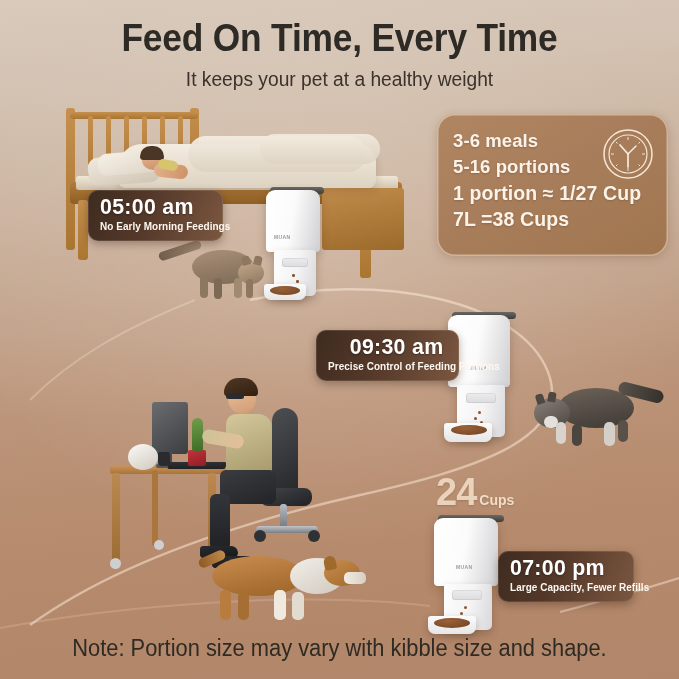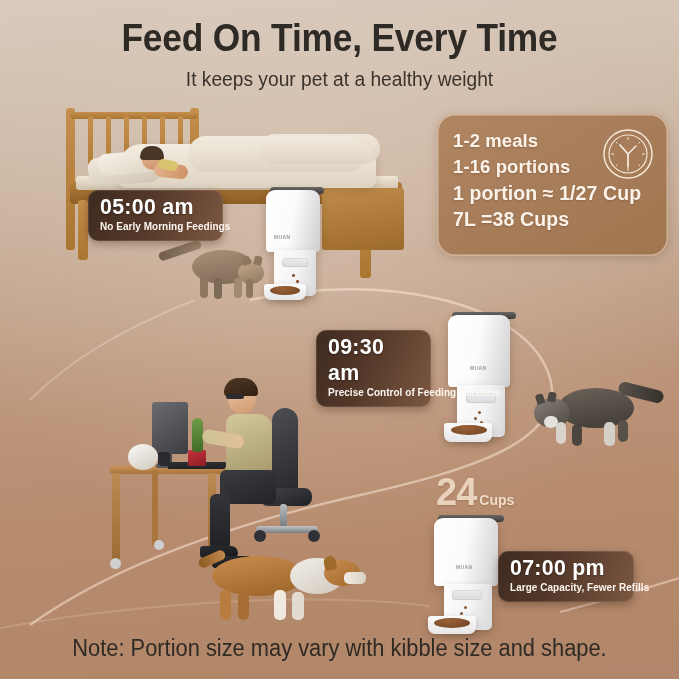--- a/index.html
+++ b/index.html
@@ -76,21 +76,21 @@
     font-size:22px;line-height:26px;font-weight:700;color:#fff;
     letter-spacing:.3px;text-shadow:0 1px 2px rgba(0,0,0,.35);
     transform:scaleX(.97);transform-origin:0 50%;
   }
   .badge .desc{
     font-size:10.5px;line-height:13px;font-weight:700;color:#fdf7f1;
     letter-spacing:.05px;white-space:nowrap;
     transform:scaleX(.95);transform-origin:0 50%;
   }
   #badge-0500{left:88px;top:190px;width:135px;}
-  #badge-0930{left:316px;top:330px;width:115px;}
+  #badge-0930{left:316px;top:330px;width:143px;text-align:right;}
   #badge-0300{left:44px;top:398px;width:124px;}
   #badge-0700{left:498px;top:551px;width:136px;}
 
   
   .cups{
     position:absolute;left:436px;top:473px;
     color:#e6cdb5;font-weight:700;
     text-shadow:0 1px 2px rgba(120,80,45,.35);
   }
   .cups .num{font-size:38px;line-height:38px;letter-spacing:-1px;
@@ -307,22 +307,22 @@
     <div class="fd-drop" style="left:32px;top:98px;width:3px;height:3px;"></div>
     <div class="fd-bowl" style="left:-6px;top:98px;width:48px;height:18px;"></div>
     <div class="fd-kibble" style="left:0px;top:100px;width:36px;height:10px;border-radius:50%;"></div>
   </div>
 
   <div class="title">Feed On Time, Every Time</div>
   <div class="subtitle">It keeps your pet at a healthy weight</div>
 
   <div class="infocard">
     <div class="lines">
-      <div>1-2 meals</div>
-      <div>1-16 portions</div>
+      <div>3-6 meals</div>
+      <div>5-16 portions</div>
       <div class="big">1 portion ≈ 1/27 Cup</div>
       <div class="big">7L =38 Cups</div>
     </div>
     <svg class="clockicon" viewBox="0 0 52 52">
       <circle cx="26" cy="26" r="24" fill="none" stroke="#f6e7d6" stroke-width="1.5"></circle>
       <circle cx="26" cy="26" r="19" fill="none" stroke="#f6e7d6" stroke-width="1.2"></circle>
       <g stroke="#f6e7d6" stroke-width="1">
         <line x1="26" y1="9" x2="26" y2="12"></line>
         <line x1="43" y1="26" x2="40" y2="26"></line>
         <line x1="26" y1="43" x2="26" y2="40"></line>

